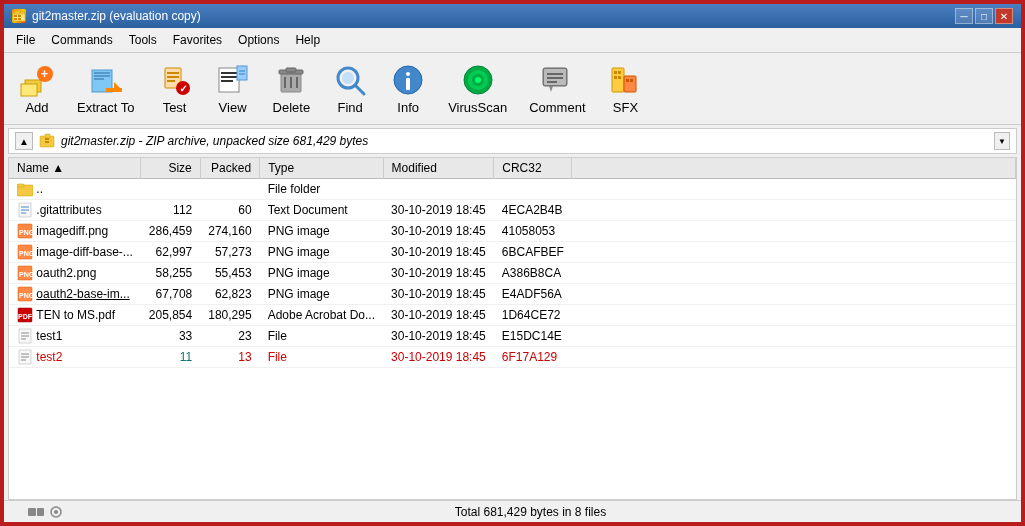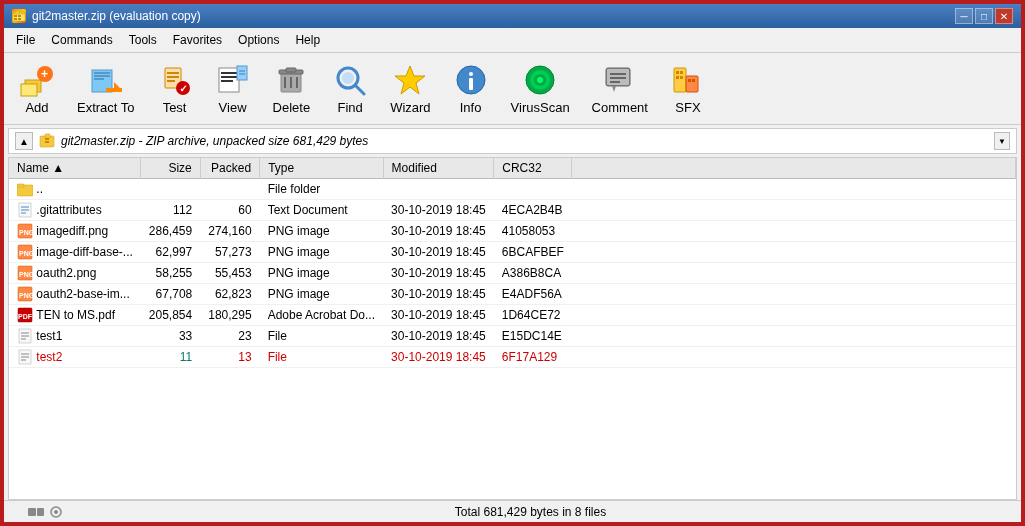--- a/index.html
+++ b/index.html
@@ -302,28 +302,20 @@
       <div class="tool-icon">
         <svg width="36" height="36" viewBox="0 0 36 36">
           <circle cx="16" cy="16" r="10" fill="none" stroke="#4488cc" stroke-width="3"></circle>
           <circle cx="16" cy="16" r="6" fill="#99ccff" opacity="0.5"></circle>
           <line x1="23" y1="23" x2="32" y2="32" stroke="#4488cc" stroke-width="3" stroke-linecap="round"></line>
         </svg>
       </div>
       <span class="tool-label">Find</span>
     </div>
 
-    <div class="tool-btn">
-      <div class="tool-icon">
-        <svg width="36" height="36" viewBox="0 0 36 36">
-          <polygon points="18,4 22,14 33,14 24,21 27,32 18,25 9,32 12,21 3,14 14,14" fill="#ffcc00" stroke="#cc9900" stroke-width="1"></polygon>
-        </svg>
-      </div>
-      <span class="tool-label">Wizard</span>
-    </div>
 
     <div class="tool-btn">
       <div class="tool-icon">
         <svg width="36" height="36" viewBox="0 0 36 36">
           <circle cx="18" cy="18" r="14" fill="#4488cc" stroke="#2266aa" stroke-width="1"></circle>
           <circle cx="18" cy="12" r="2" fill="white"></circle>
           <rect x="16" y="16" width="4" height="12" rx="1" fill="white"></rect>
         </svg>
       </div>
       <span class="tool-label">Info</span>
@@ -474,21 +466,21 @@
     <td style="">30-10-2019 18:45</td>
     <td style="">A386B8CA</td>
     <td></td>
   </tr>
           <tr class="file-row">
     <td style="">
       <span style="vertical-align:middle;display:inline-block;width:16px;height:16px;"><svg width="16" height="16" viewBox="0 0 16 16">
                   <rect x="1" y="1" width="14" height="14" fill="#ff8844" stroke="#cc5500" stroke-width="0.5" rx="1"></rect>
                   <text x="2" y="12" font-size="7" fill="white" font-weight="bold">PNG</text>
                 </svg></span>
-      <span style="vertical-align:middle;">oauth2-base-im...</span>
+      <span style="vertical-align:middle;text-decoration:underline;">oauth2-base-im...</span>
     </td>
     <td class="col-size" style="">67,708</td>
     <td class="col-packed" style="">62,823</td>
     <td style="">PNG image</td>
     <td style="">30-10-2019 18:45</td>
     <td style="">E4ADF56A</td>
     <td></td>
   </tr>
           <tr class="file-row">
     <td style="">

